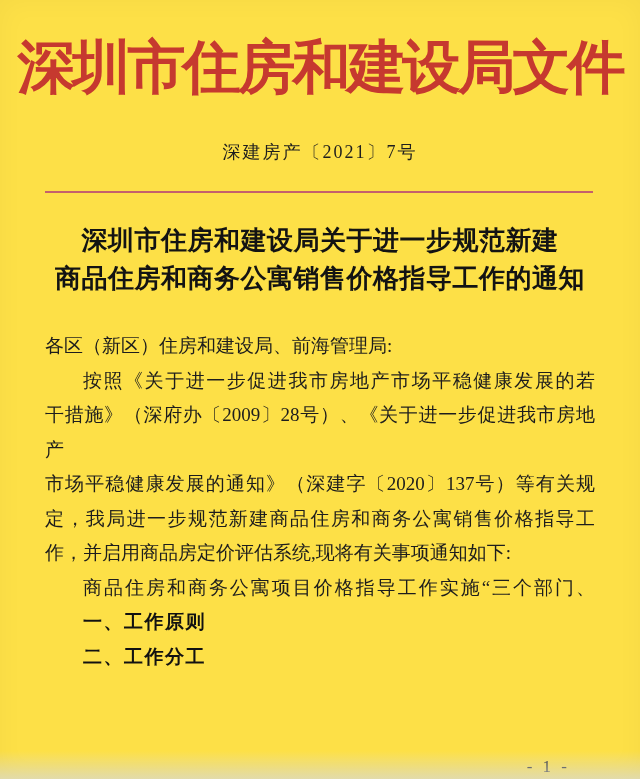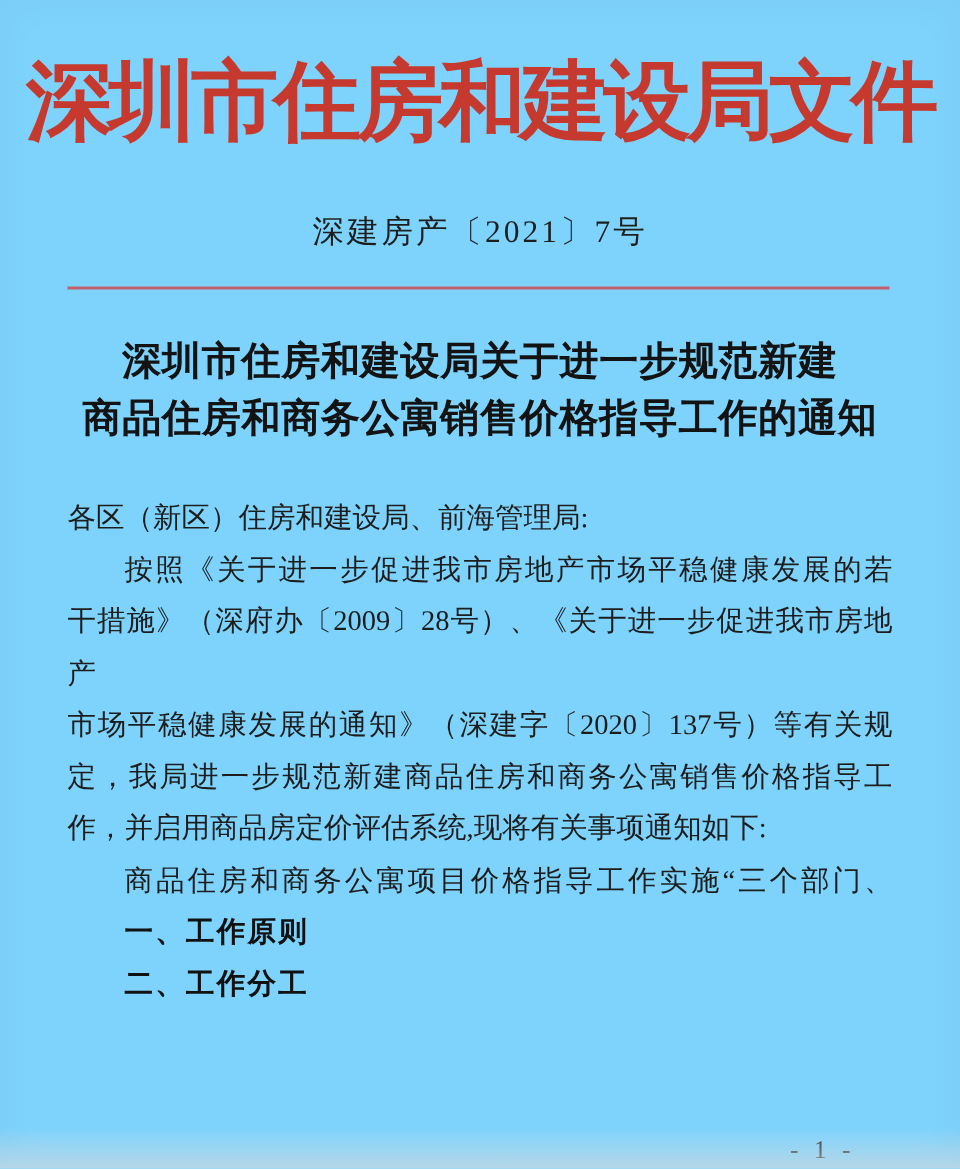--- a/index.html
+++ b/index.html
@@ -5,39 +5,39 @@
   html, body { margin: 0; padding: 0; }
   body {
     width: 640px; height: 779px;
     background: #f4f5f6;
     font-family: "Liberation Serif", "DejaVu Serif", serif;
     overflow: hidden;
   }
   .page {
     position: relative;
     width: 640px; height: 779px;
-    background: #7dd3fc;
+    background: #fde047;
     box-shadow: inset 0 0 28px rgba(0,0,0,0.035);
     overflow: hidden;
   }
   .agency-header {
     position: absolute;
     top: 32px; left: 0; width: 640px;
     text-align: center;
     font-size: 58px;
     font-weight: bold;
     letter-spacing: -3px;
     line-height: 72px;
     font-family: "Liberation Serif", "DejaVu Serif", serif;
   }
   .doc-number {
     position: absolute;
     top: 140px; left: 0; width: 640px;
     text-align: center;
-    font-size: 21px;
+    font-size: 18px;
     letter-spacing: 2px;
     color: #1e1e1e;
   }
   .red-divider {
     position: absolute;
     top: 191px; left: 45px;
     width: 548px; height: 2px;
   }
   .doc-title {
     position: absolute;

